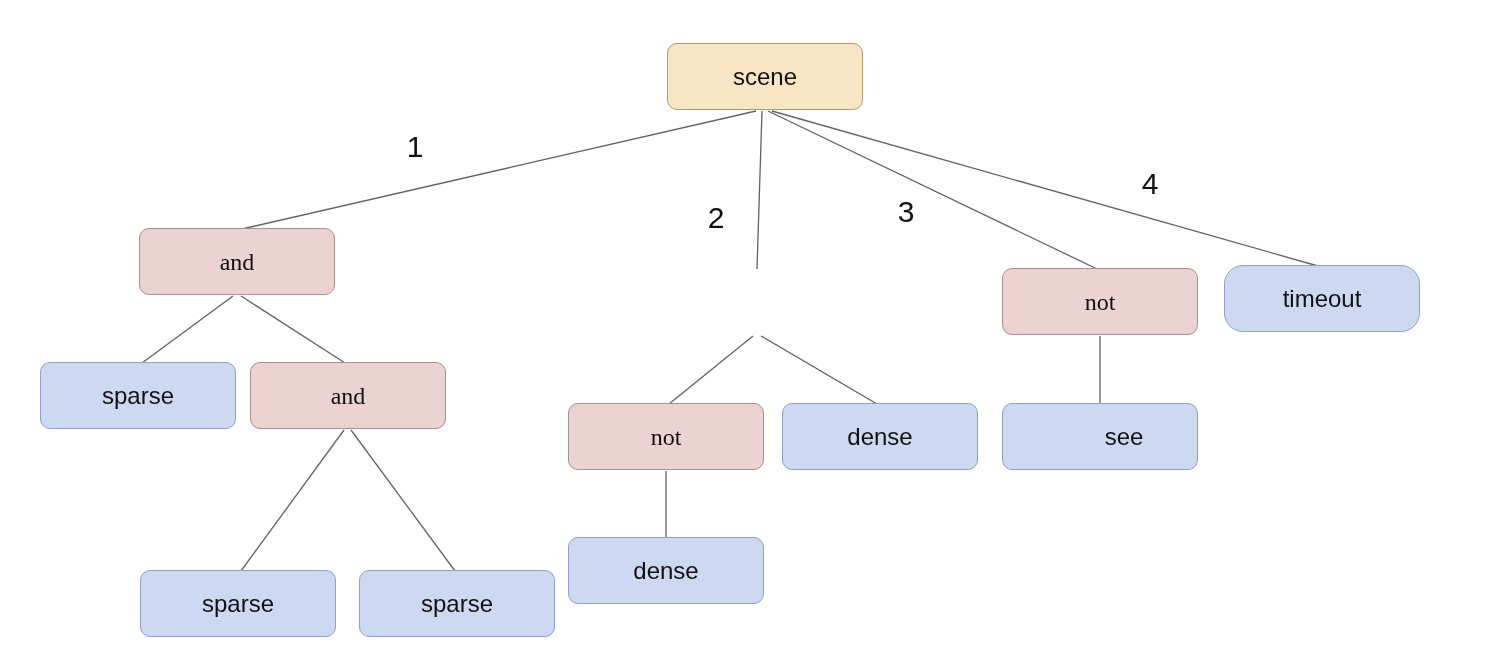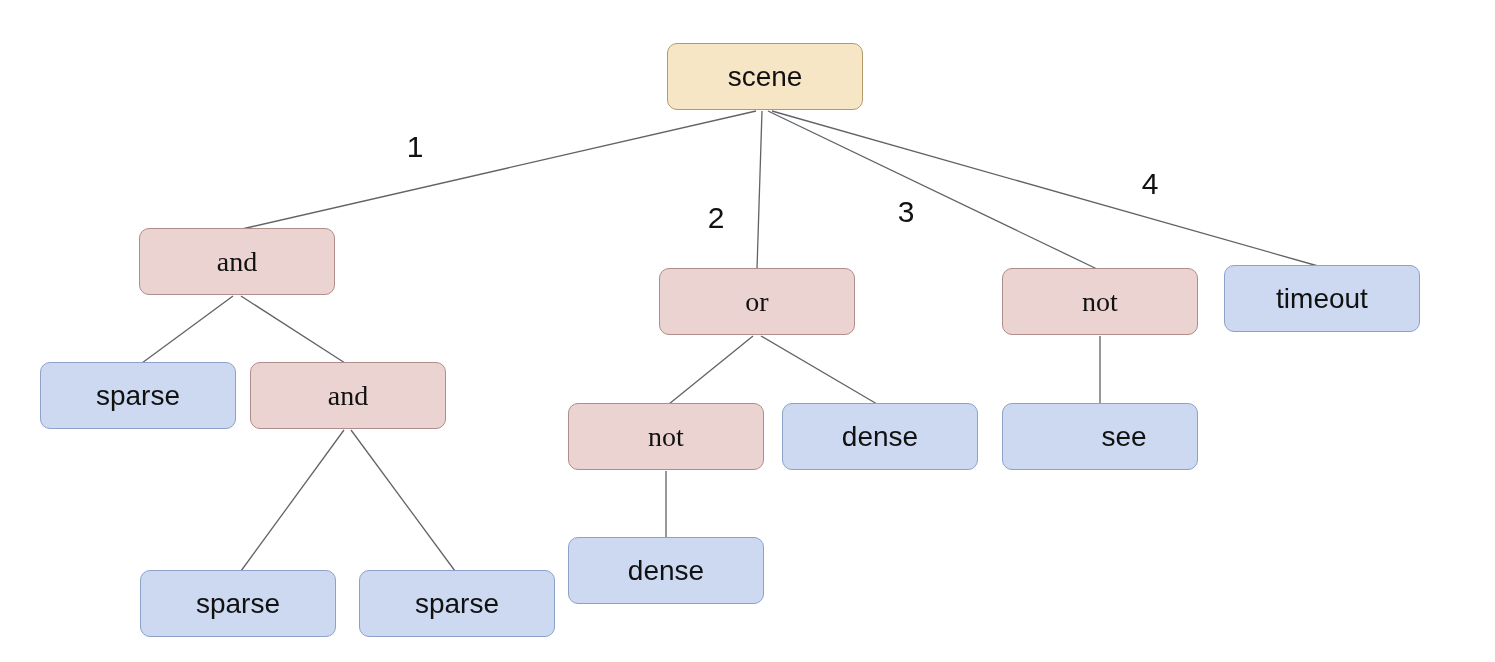--- a/index.html
+++ b/index.html
@@ -41,21 +41,21 @@
   }
   .node {
     position: absolute;
     width: 196px;
     height: 67px;
     border-radius: 10px;
     border: 1.5px solid;
     display: flex;
     align-items: center;
     justify-content: center;
-    font-size: 28px;
+    font-size: 24px;
     color: var(--text-color);
     line-height: 1;
   }
   .node.root {
     background: var(--root-fill);
     border-color: var(--root-border);
   }
   .node.operator {
     background: var(--operator-fill);
     border-color: var(--operator-border);
@@ -95,25 +95,24 @@
 
   <span class="edge-label" style="left:415px; top:147px;">1</span>
   <span class="edge-label" style="left:716px; top:218px;">2</span>
   <span class="edge-label" style="left:906px; top:212px;">3</span>
   <span class="edge-label" style="left:1150px; top:184px;">4</span>
 
   <div class="node root" style="left:667px; top:43px;">scene</div>
 
   <div class="node operator" style="left:139px; top:228px;">and</div>
 
-  <div class="node operator" style="left:659px; top:268px;">or</div>
 
   <div class="node operator" style="left:1002px; top:268px;">not</div>
 
-  <div class="node leaf" style="left:1224px; top:265px;">timeout</div>
+  <div class="node leaf" style="left:1224px; top:265px;border-radius:19px;">timeout</div>
 
   <div class="node leaf" style="left:40px; top:362px;">sparse</div>
 
   <div class="node operator" style="left:250px; top:362px;">and</div>
 
   <div class="node operator" style="left:568px; top:403px;">not</div>
 
   <div class="node leaf" style="left:782px; top:403px;">dense</div>
 
   <div class="node leaf" style="left:1002px; top:403px;padding-left:48px;">see</div>

